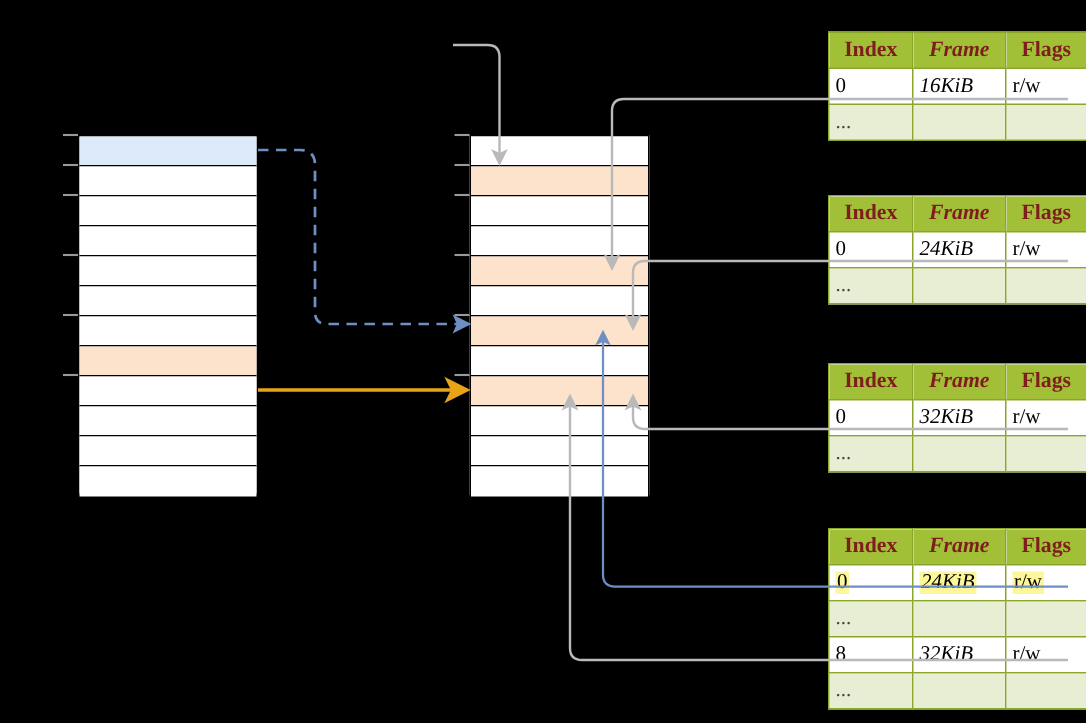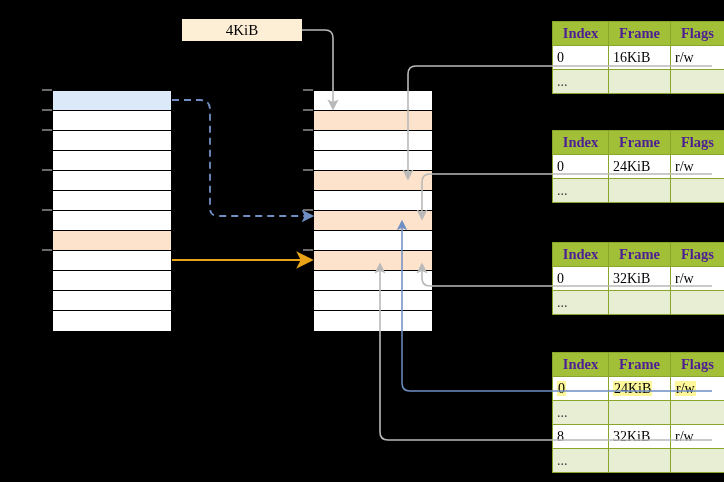--- a/index.html
+++ b/index.html
@@ -18,37 +18,36 @@
   .sizelabel{position:absolute;background:#fdefd5;color:#000;
              font-size:15px;text-align:center;line-height:22px;
              box-sizing:border-box;}
 
   
   .ptable{position:absolute;border:1px solid #8aa62a;border-collapse:collapse;
           table-layout:fixed;background:#fff;}
   .ptable td,.ptable th{border:1px solid #8aa62a;box-sizing:border-box;
           font-size:14px;padding:1px 4px;height:24px;vertical-align:middle;
           white-space:nowrap;overflow:hidden;}
-  .ptable th{background:#a2c037;color:#4c1d95;font-weight:bold;text-align:center;font-size:14.5px;}
+  .ptable th{background:#a2c037;color:#7f1d1d;font-weight:bold;text-align:center;font-size:14.5px;}
   .ptable td{color:#000;text-align:left;}
   .ptable tr.alt td{background:#e8eed4;color:#444;}
   .hl{background:#fdf79a;padding:0 1px;}
   .col-i{width:56px;}
-  .col-f{width:62px;}
+  .col-f{width:62px;font-style:italic;}
   .col-g{width:54px;}
 
   
   #wires{position:absolute;left:0;top:0;width:724px;height:482px;pointer-events:none;}
 </style>
 </head>
 <body>
 
 <div id="stage">
 
-  <div class="sizelabel" id="size-label" style="left:182px;top:19px;width:120px;height:22px;">4KiB</div>
 
   <div class="memcol" id="vmem" style="left:52px;top:90px;width:120px;height:240px;">
       <div class="memrow blue" style="height: 20px;"></div>
       <div class="memrow" style="height: 20px;"></div>
       <div class="memrow" style="height: 20px;"></div>
       <div class="memrow" style="height: 20px;"></div>
       <div class="memrow" style="height: 20px;"></div>
       <div class="memrow" style="height: 20px;"></div>
       <div class="memrow" style="height: 20px;"></div>
       <div class="memrow peach" style="height: 20px;"></div>

